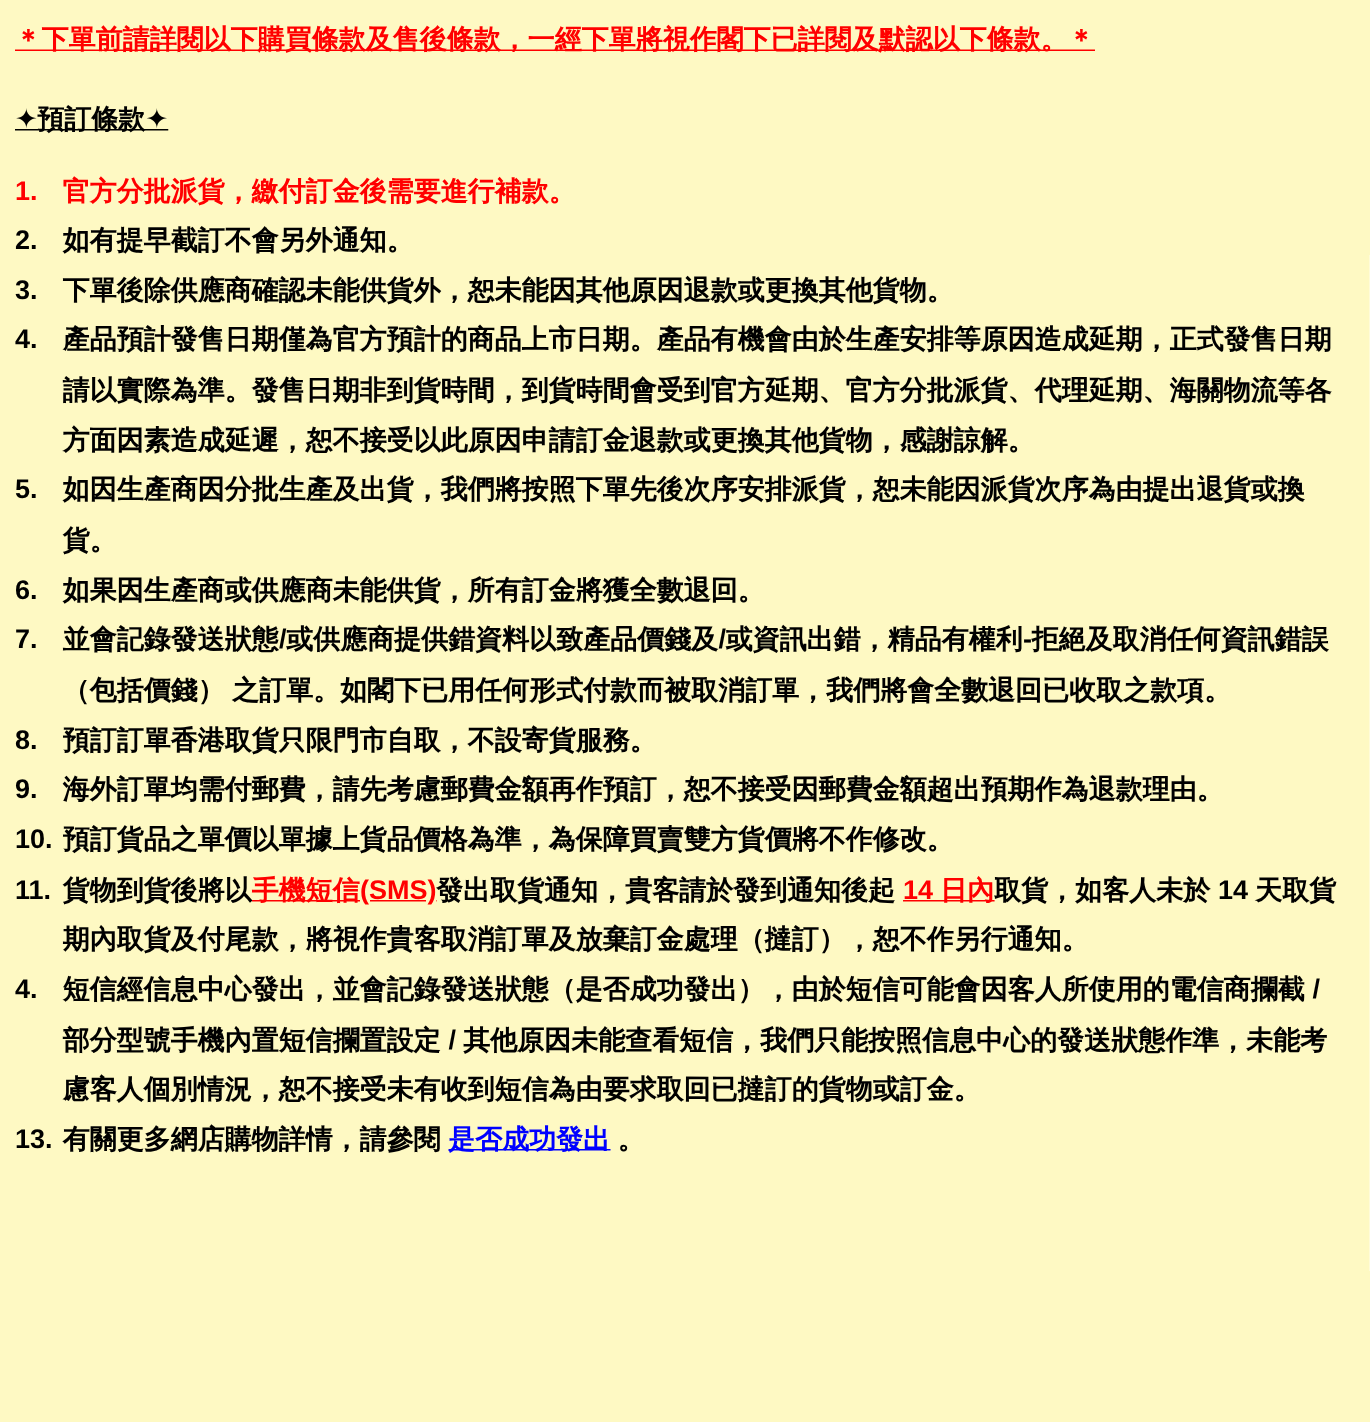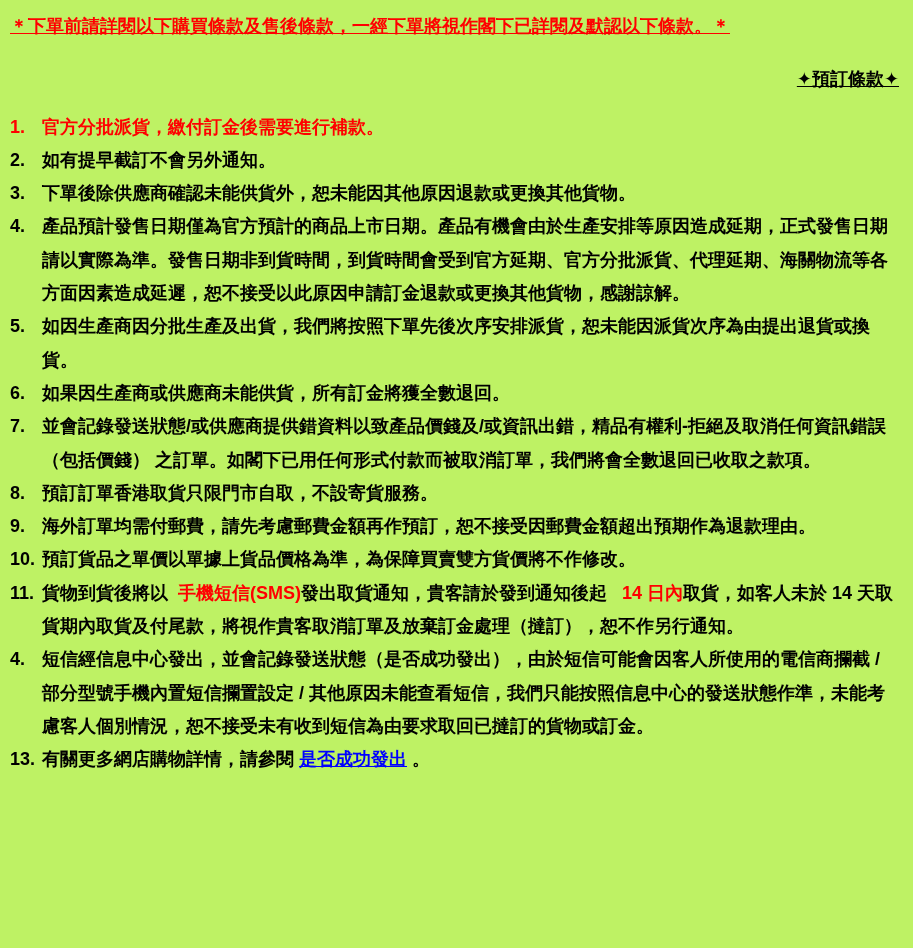--- a/index.html
+++ b/index.html
@@ -10,53 +10,52 @@
   .doc {
     box-sizing: border-box;
     width: 913px;
     min-height: 948px;
     padding: 10px 14px 10px 10px;
     font-family: "Liberation Sans", "DejaVu Sans", sans-serif;
     font-weight: 700;
     font-size: 18px;
     line-height: 1.85;
     color: #000000;
-    background: #bef264;
+    background: #fef9c3;
   }
   .header-notice {
     color: #ff0000;
     text-decoration: underline;
     margin-bottom: 20px;
   }
   .section-title {
     color: #000000;
     text-decoration: underline;
     margin-bottom: 14px;
-    text-align: right;
   }
   ol.terms-list {
     list-style: none;
     margin: 0;
     padding: 0;
   }
   li.term-item {
     display: flex;
     align-items: flex-start;
   }
   li.term-item .num {
     flex: 0 0 32px;
     white-space: nowrap;
   }
   li.term-item .text {
     flex: 1;
   }
   .red { color: #ff0000; }
   .red-underline {
     color: #ff0000;
-    margin-left: 10px;
+    text-decoration: underline;
   }
   a.link {
     color: #0000ff;
     text-decoration: underline;
     cursor: pointer;
   }
 </style>
 </head>
 <body>
 

